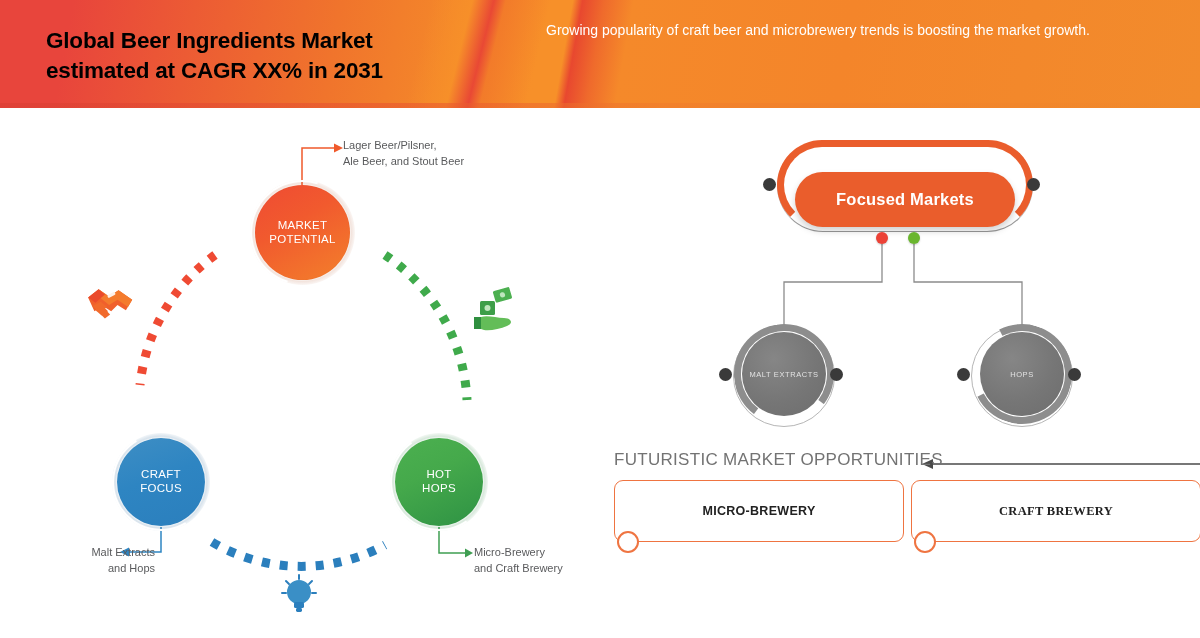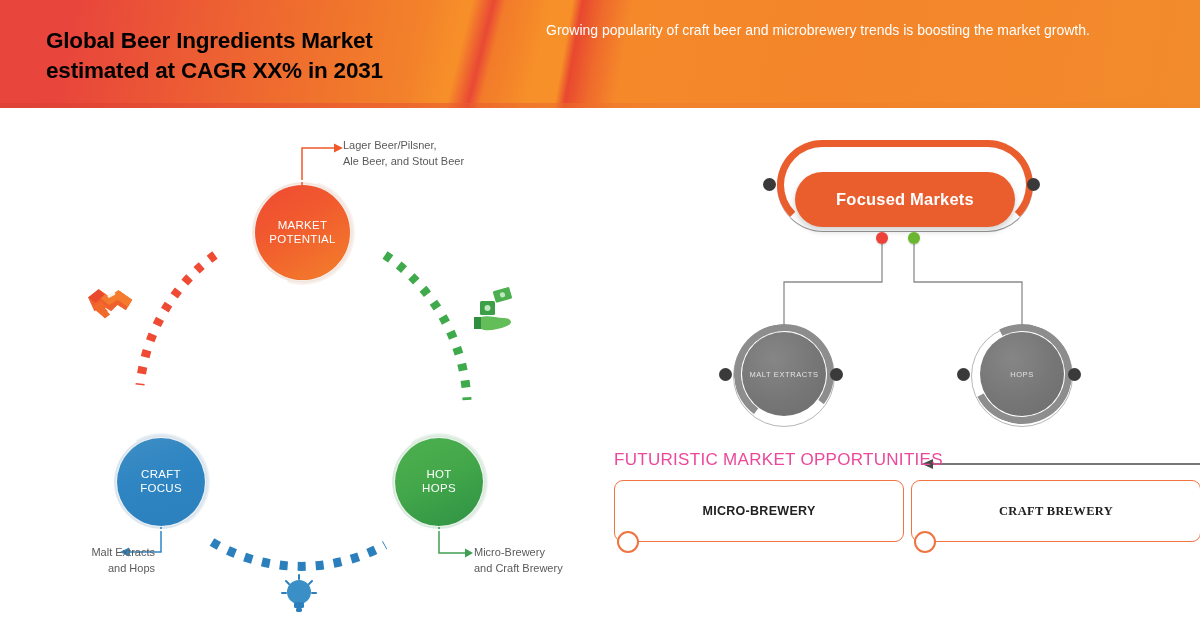--- a/index.html
+++ b/index.html
@@ -182,21 +182,21 @@
   .gthin-hops { left:971px; top:325px; }
 
   .gdot { position:absolute; width:13px; height:13px; border-radius:50%; background:#3a3a3a; z-index:5; }
   .gdot-m-l { left:719px; top:368px; }
   .gdot-m-r { left:830px; top:368px; }
   .gdot-h-l { left:957px; top:368px; }
   .gdot-h-r { left:1068px; top:368px; }
 
   .fmo-title {
     position:absolute; left:614px; top:450px;
-    color:#ec4899; font-size:17px; letter-spacing:.3px;
+    color:#737373; font-size:17px; letter-spacing:.3px;
   }
   .obox {
     position:absolute; height:62px; border:1.4px solid #ef7441; border-radius:9px;
     display:flex; align-items:center; justify-content:center;
     color:#222; font-size:12.5px; font-weight:bold; letter-spacing:.3px;
     background:#fff;
   }
   .obox-micro { left:614px; top:480px; width:290px; }
   .obox-craft { left:911px; top:480px; width:290px;font-family:Liberation Serif, serif; }
   .ocirc {

